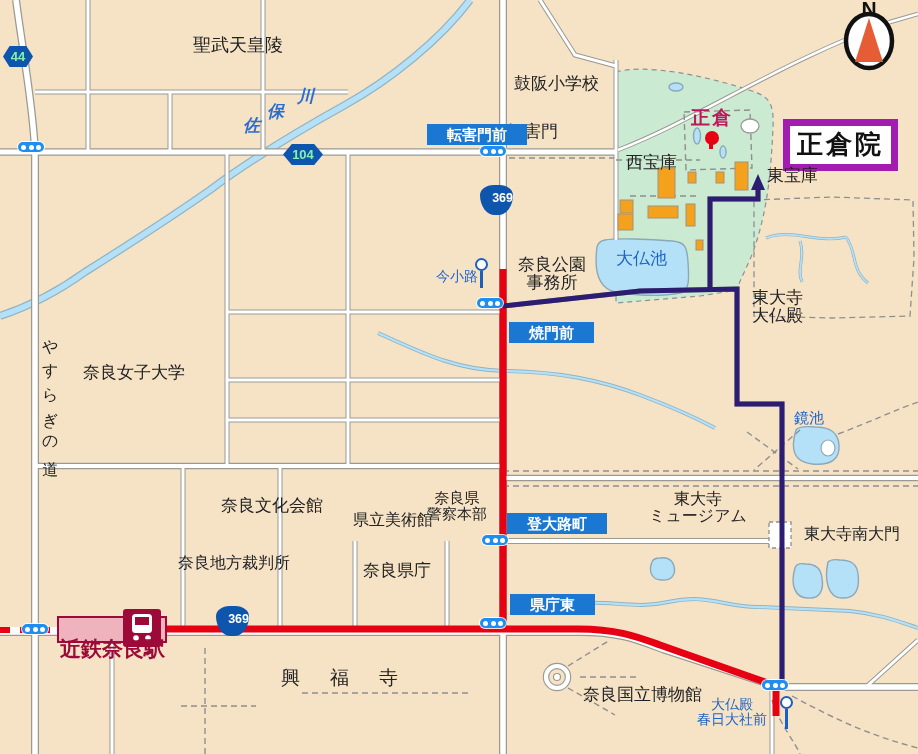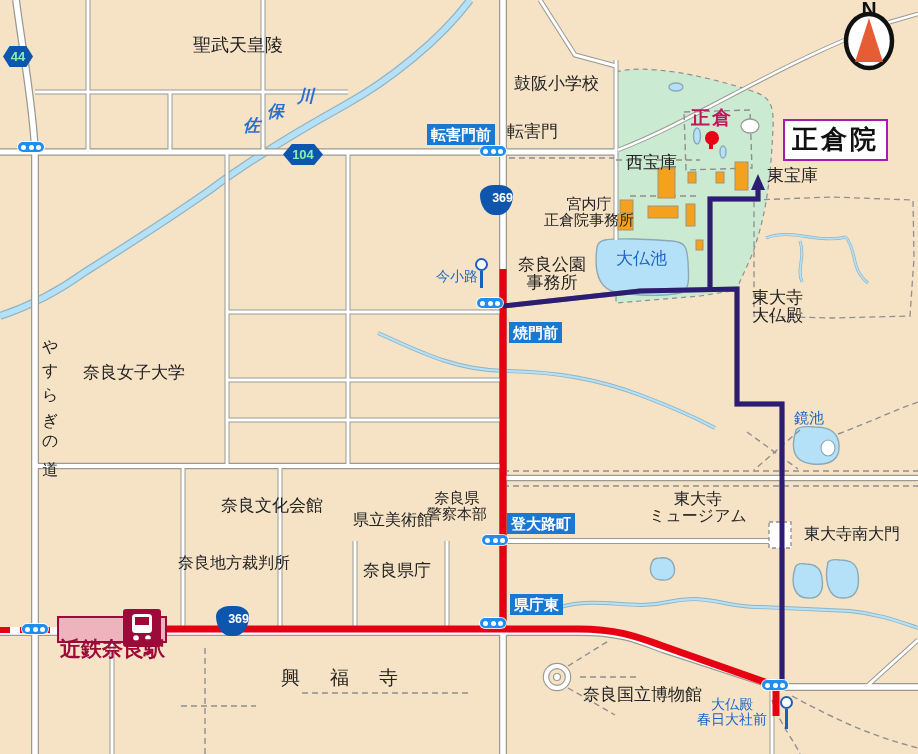--- a/index.html
+++ b/index.html
@@ -13,21 +13,21 @@
   .lbl{position:absolute;color:#222;font-size:17px;line-height:1.08;white-space:nowrap;}
   .s14{font-size:14px}.s15{font-size:15px}.s16{font-size:16px}.s18{font-size:18px}
   .s19{font-size:19px}.s21{font-size:21px}
   .blue{color:#1d64c8;}
   .ctr{text-align:center;}
   .riverchar{position:absolute;color:#2a6fd0;font-size:17px;font-style:italic;font-weight:bold;}
   .vert{writing-mode:vertical-rl;letter-spacing:6px;font-size:16px;}
   .spread{letter-spacing:30px;}
   
   .plate{position:absolute;background:#1a78d2;color:#fff;font-weight:bold;font-size:15px;
-         line-height:21px;padding:0 4px;white-space:nowrap;}
+         line-height:21px;padding:0 20px;white-space:nowrap;}
   
   .hex{position:absolute;background:#0e56ad;color:#86efac;font-weight:bold;font-size:13px;
        text-align:center;line-height:21px;height:21px;
        clip-path:polygon(22% 0,78% 0,100% 50%,78% 100%,22% 100%,0 50%);}
   .shield{position:absolute;width:33px;height:30px;background:#0e56ad;color:#fff;font-weight:bold;
        font-size:12.5px;text-align:right;line-height:26px;
        border-radius:46% 46% 50% 50% / 38% 38% 74% 74%;}
   
   .tlight{position:absolute;width:26px;height:10px;background:#1f8ef0;border-radius:5px;
           box-shadow:0 0 0 1px rgba(255,255,255,.85);display:flex;align-items:center;
@@ -37,21 +37,21 @@
   .pole{position:absolute;width:12px;}
   .pole b{display:block;width:9px;height:9px;border:2.5px solid #1b5fc0;border-radius:50%;
           background:#fff;margin:0 auto;}
   .pole u{display:block;width:3px;background:#1b5fc0;margin:0 auto;}
   
   .station{position:absolute;left:57px;top:616px;width:110px;height:27px;background:#efb3bd;
            border:2px solid #9d0a3a;box-sizing:border-box;}
   .trainicon{position:absolute;left:123px;top:609px;}
   .darkred{color:#9d0a3a;font-weight:bold;margin-top:48px;}
   
-  .titlebox{position:absolute;left:783px;top:119px;background:#fff;border:2px solid #a21caf;
+  .titlebox{position:absolute;left:783px;top:119px;background:#fff;border:7px solid #a21caf;
             color:#111;font-size:26px;font-weight:600;letter-spacing:3px;padding:1px 7px 2px;}
   
   .redmark{position:absolute;left:705px;top:131px;width:14px;height:14px;background:#e60012;
            border-radius:50%;}
   .redmark i{position:absolute;left:4px;top:13px;width:4px;height:5px;background:#e60012;display:block;}
   .red{color:#be185d;font-weight:bold;letter-spacing:2px;}
   
   .compass{position:absolute;left:840px;top:0px;width:58px;height:72px;}
   .compass .n{position:absolute;left:50%;top:-3px;transform:translateX(-50%);
               font-size:21px;font-weight:bold;color:#111;}
@@ -257,24 +257,20 @@
 
   <span class="riverchar" style="left:243px;top:114px">佐</span>
   <span class="riverchar" style="left:267px;top:100px">保</span>
   <span class="riverchar" style="left:297px;top:85px">川</span>
 
   <div class="titlebox">正倉院</div>
   <div class="lbl red s19" style="left:691px;top:108px">正倉</div>
   <div class="lbl" style="left:626px;top:154px">西宝庫</div>
   <div class="lbl" style="left:767px;top:167px">東宝庫</div>
 
-  <div class="lbl s15 ctr" style="left:543px;top:196px;width:92px">
-    <div>宮内庁</div>
-    <div>正倉院事務所</div>
-  </div>
 
   <div class="lbl blue" style="left:616px;top:250px">大仏池</div>
 
   <div class="lbl ctr" style="left:511px;top:256px;width:82px">
     <div>奈良公園</div>
     <div>事務所</div>
   </div>
 
   <div class="lbl" style="left:752px;top:289px">
     <div>東大寺</div>

